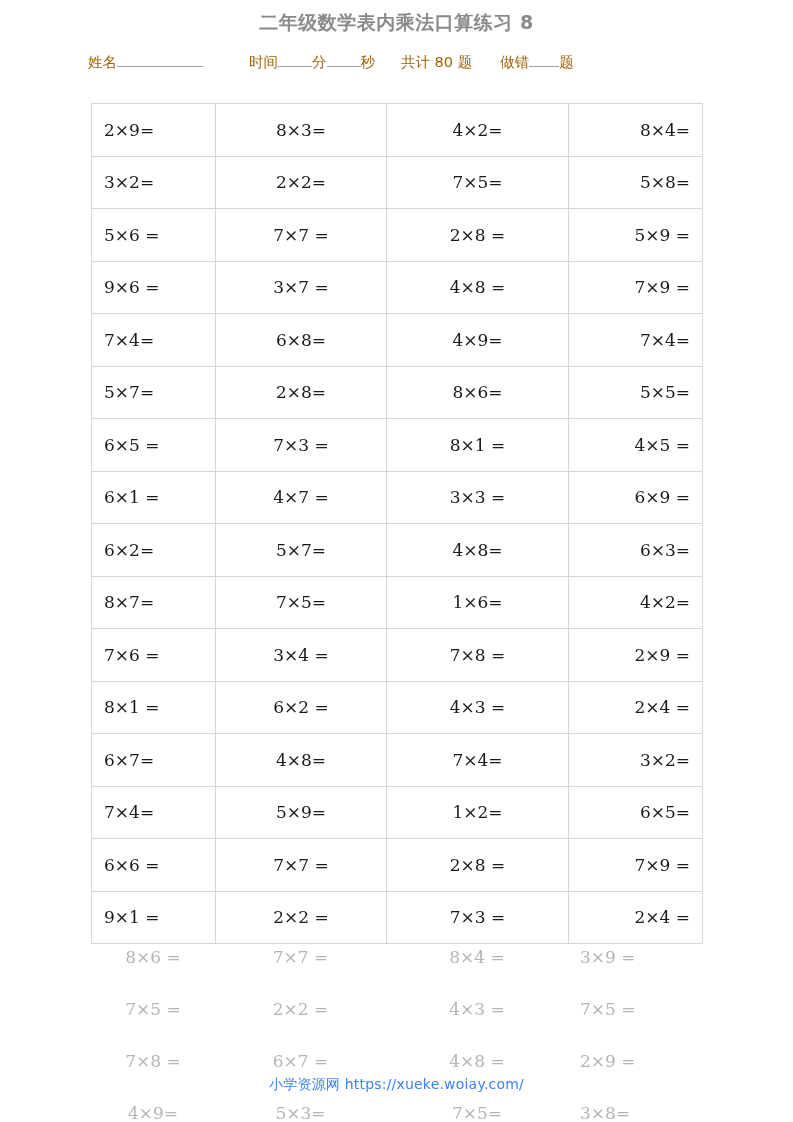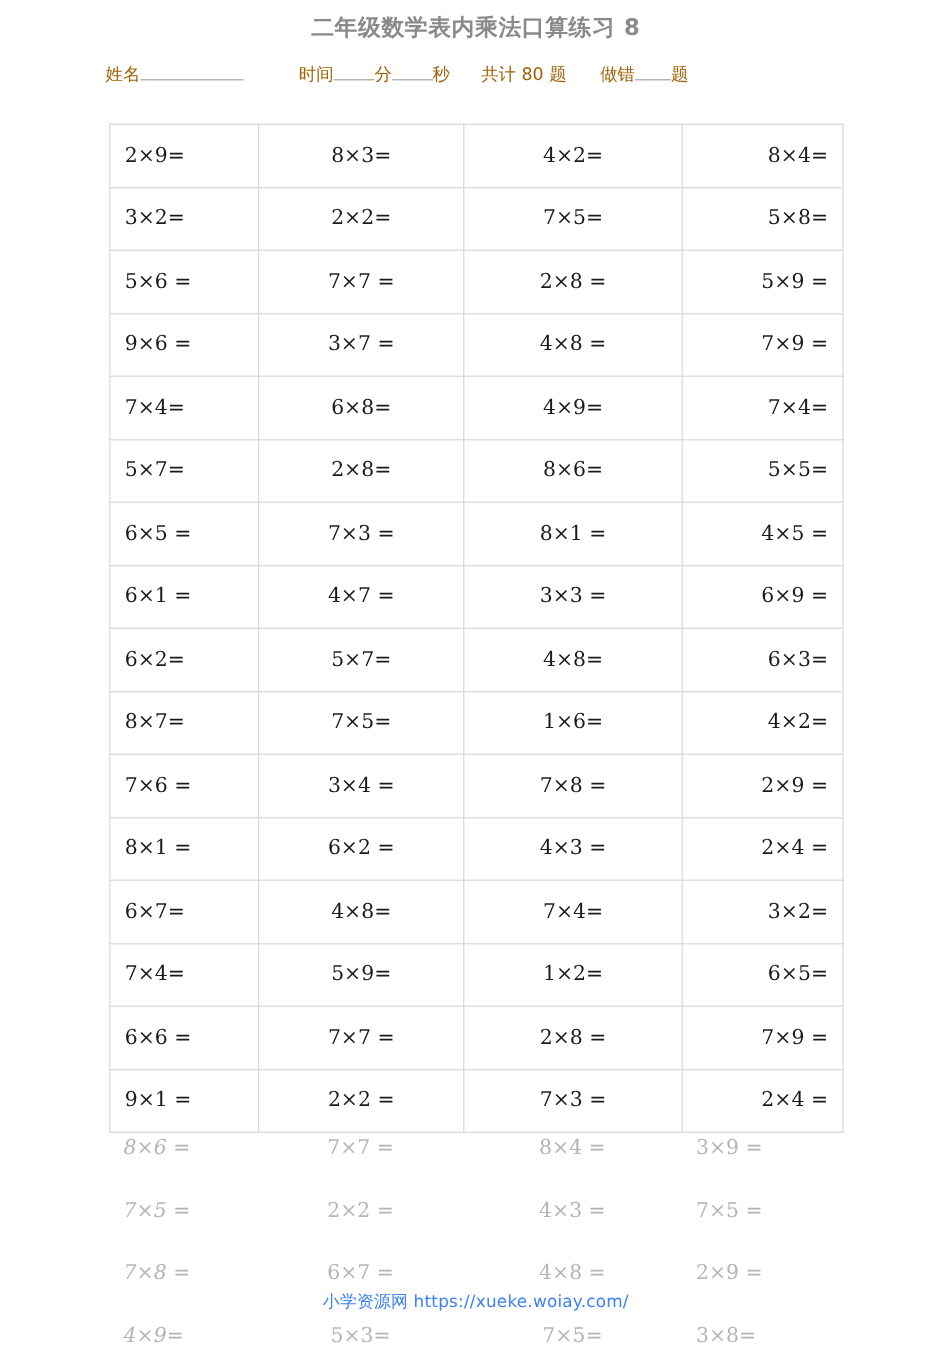--- a/index.html
+++ b/index.html
@@ -108,21 +108,21 @@
     font-size: 17px;
     color: #b5b5b5;
     font-family: "DejaVu Serif", "Liberation Serif", serif;
     white-space: nowrap;
     vertical-align: middle;
   }
   .faded-table col.c1 { width: 124px; }
   .faded-table col.c2 { width: 171px; }
   .faded-table col.c3 { width: 182px; }
   .faded-table col.c4 { width: 134px; }
-  .faded-table td.col1 { text-align: left; font-style: italic; }
+  .faded-table td.col1 { text-align: center; }
   .faded-table td.col2 { text-align: center; }
   .faded-table td.col3 { text-align: center; }
   .faded-table td.col4 { text-align: left; }
 
   
   .watermark {
     position: absolute;
     left: 0;
     top: 1072px;
     width: 793px;

